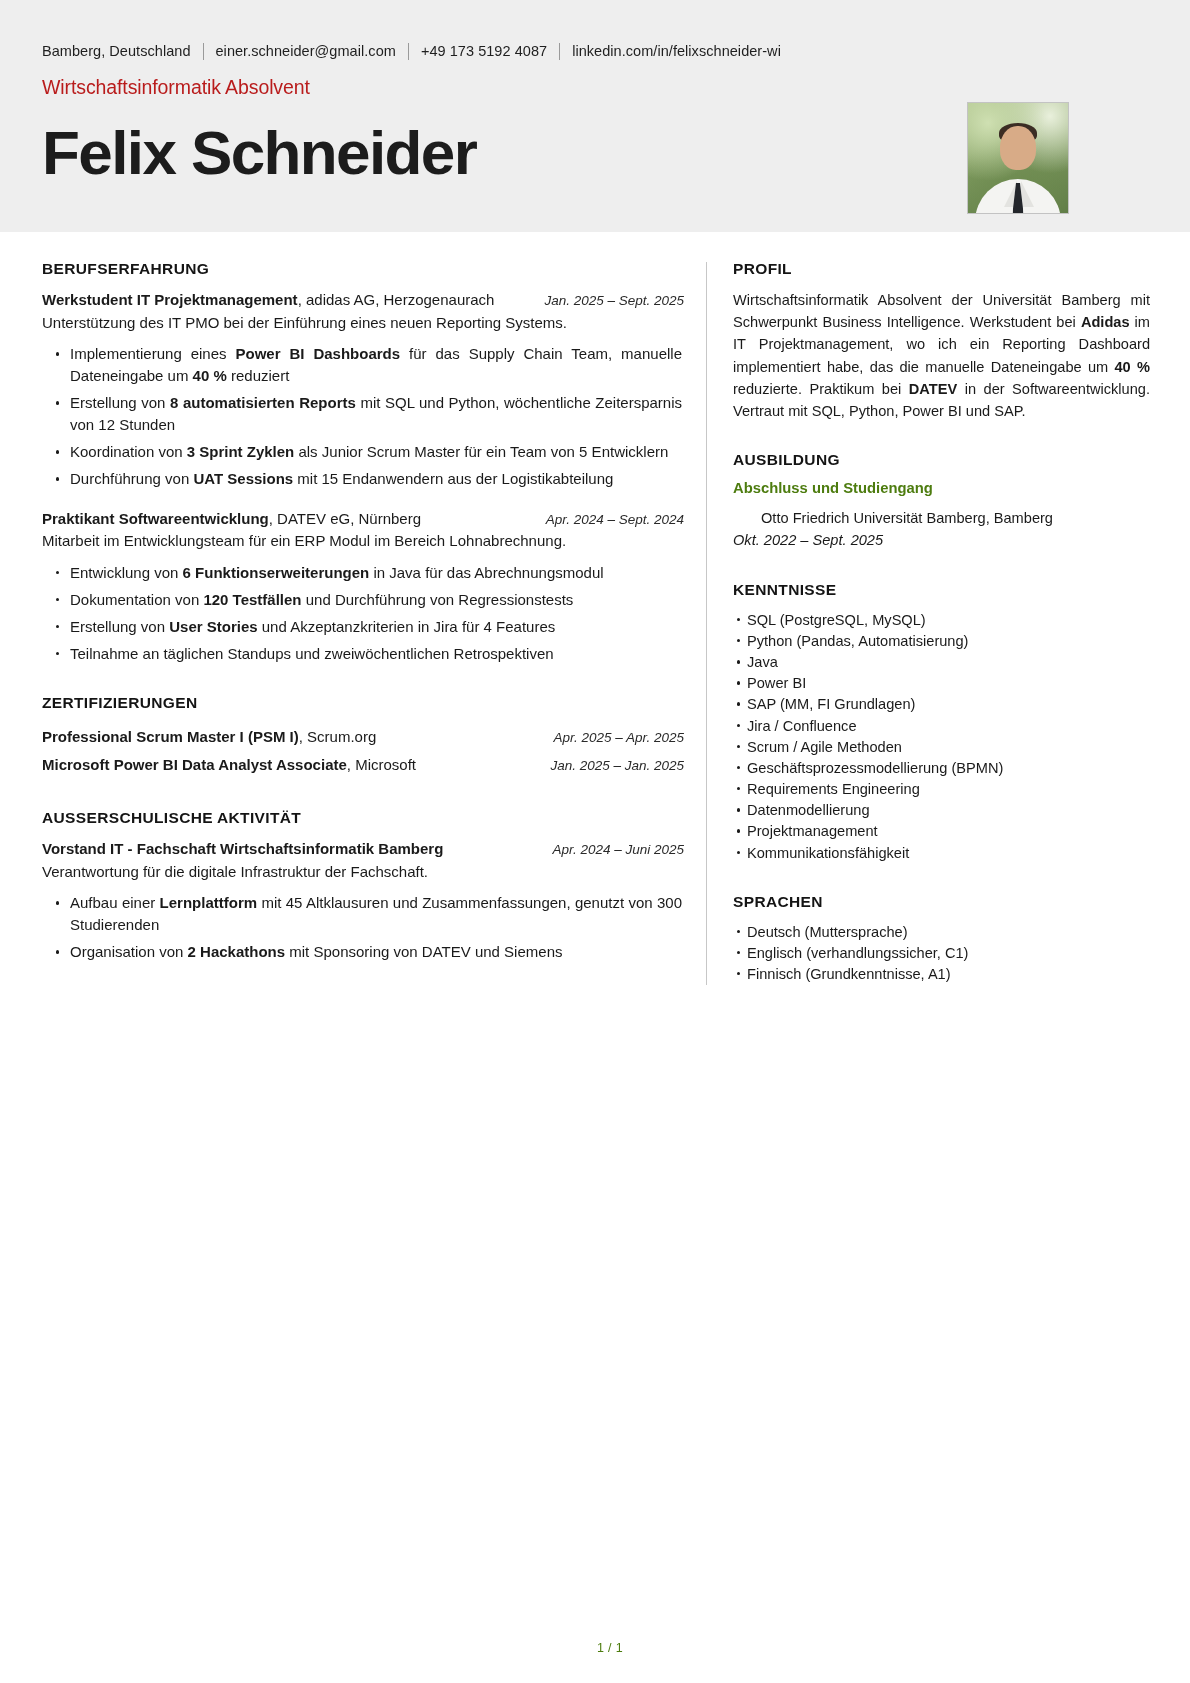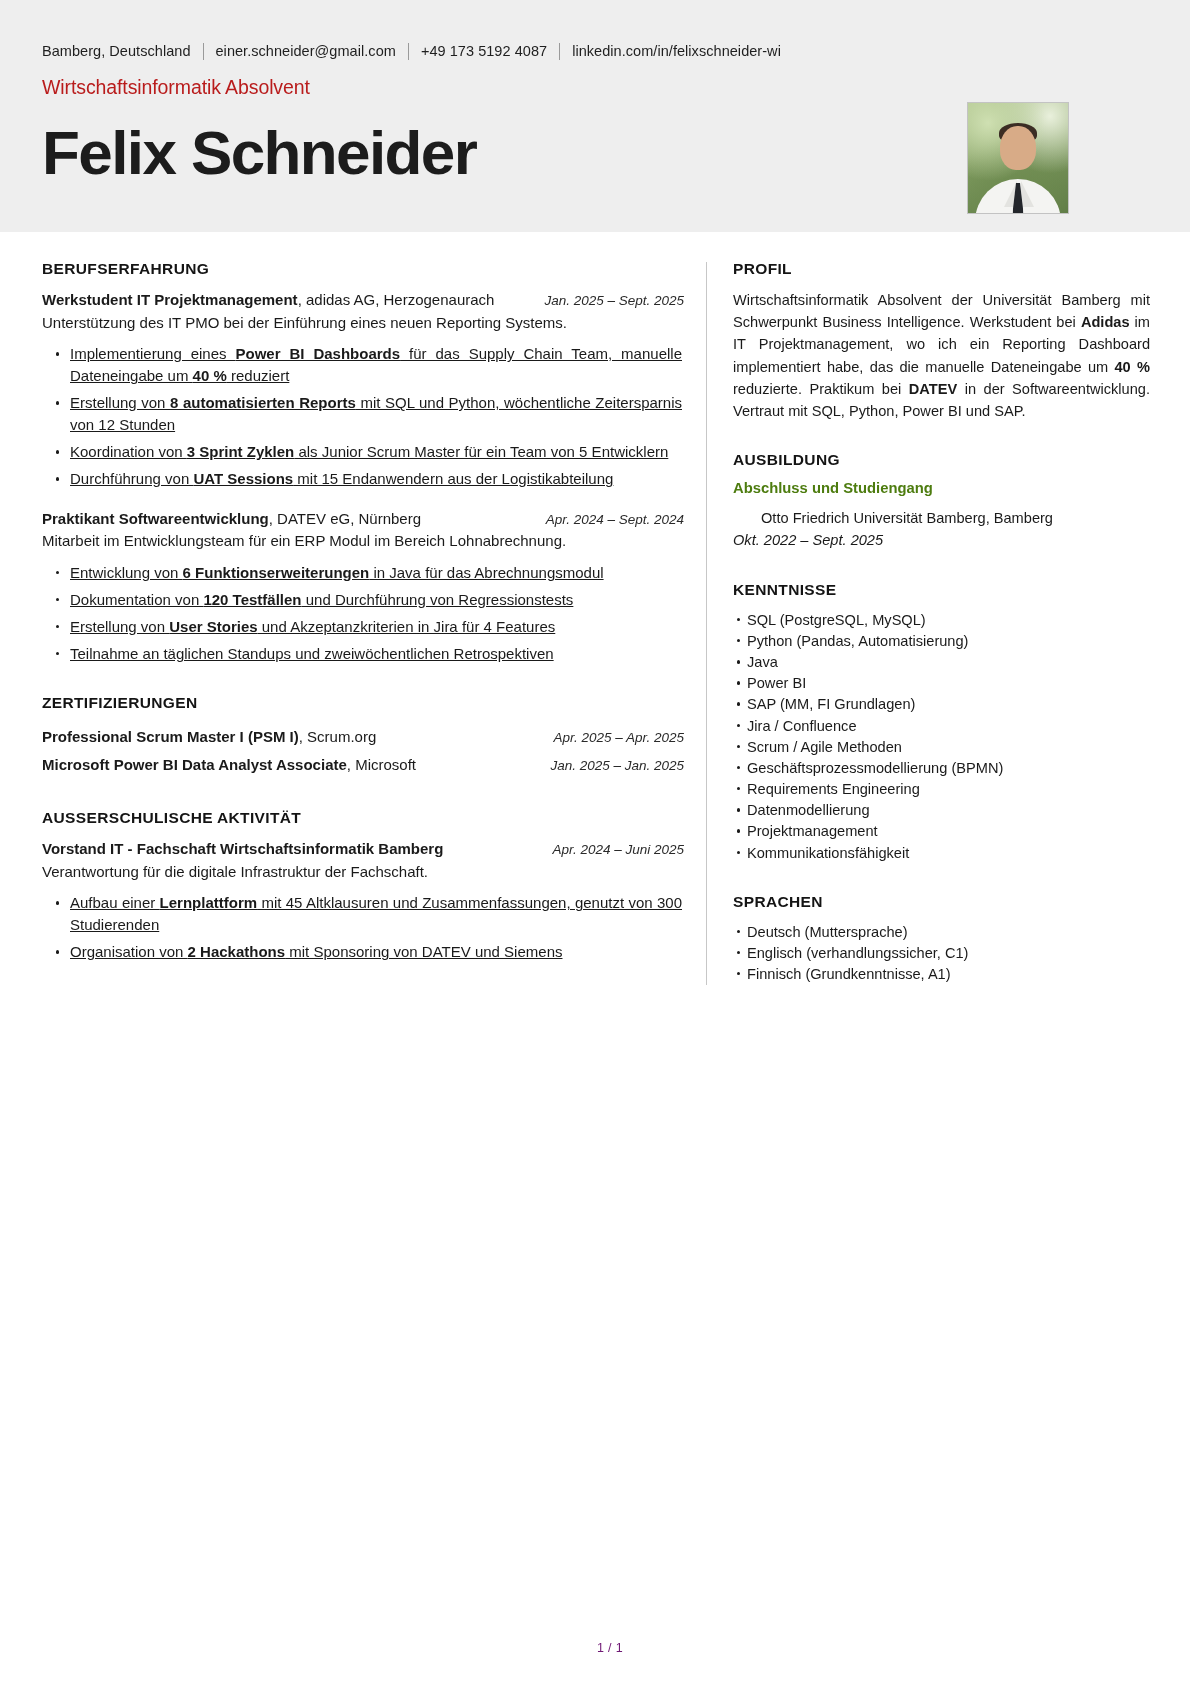--- a/index.html
+++ b/index.html
@@ -192,21 +192,20 @@
   .entry-sub {
     font-size: 15px;
     line-height: 1.5;
     color: #1a1a1a;
     margin-top: 1px;
   }
   ul.bullets {
     margin: 9px 0 0 0;
     padding: 0 0 0 28px;
     list-style: none;
-    text-decoration: underline;
   }
   ul.bullets li {
     position: relative;
     font-size: 15px;
     line-height: 1.47;
     color: #1a1a1a;
     margin-bottom: 5px;
     text-align: justify;
     padding-right: 2px;
   }
@@ -279,21 +278,21 @@
     background: #1a1a1a;
   }
 
   .page-footer {
     position: absolute;
     left: 0;
     right: 0;
     bottom: 28px;
     text-align: center;
     font-size: 12.5px;
-    color: #701a75;
+    color: #4d7c0f;
     letter-spacing: 0.3px;
     padding-left: 30px;
   }
 </style>
 </head>
 <body>
 
 <div class="page">
 
   <div class="header">

